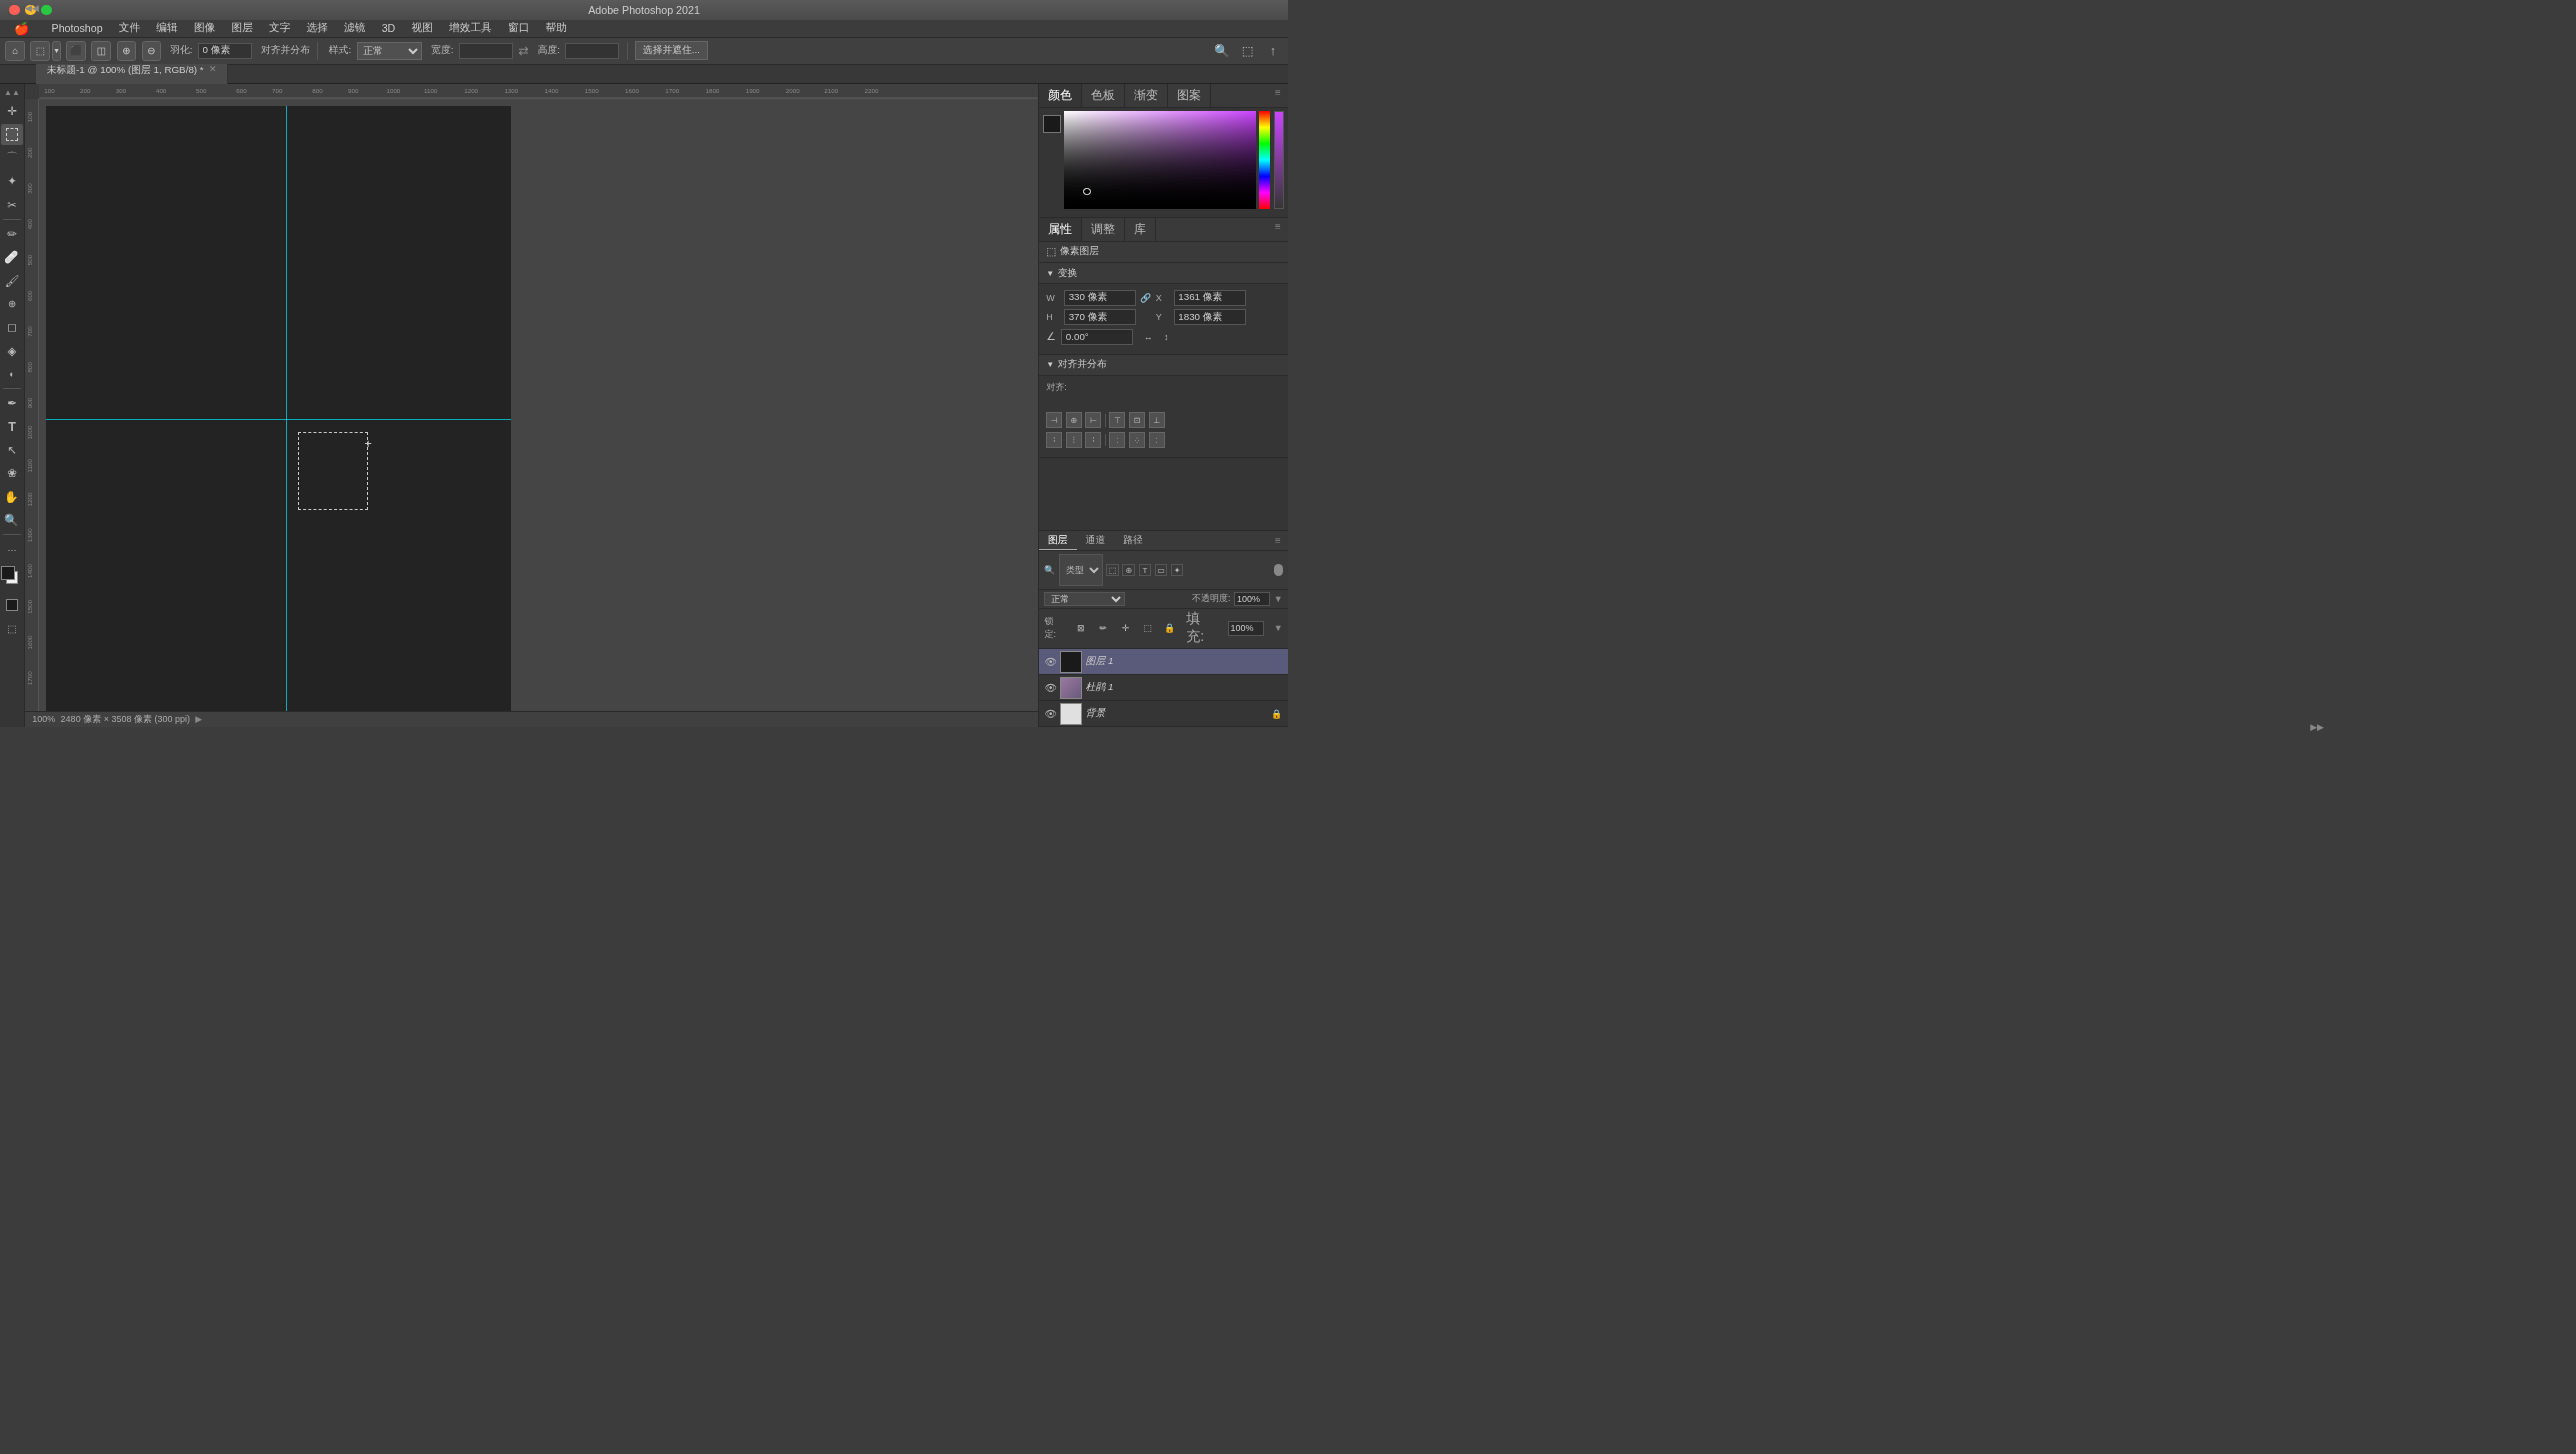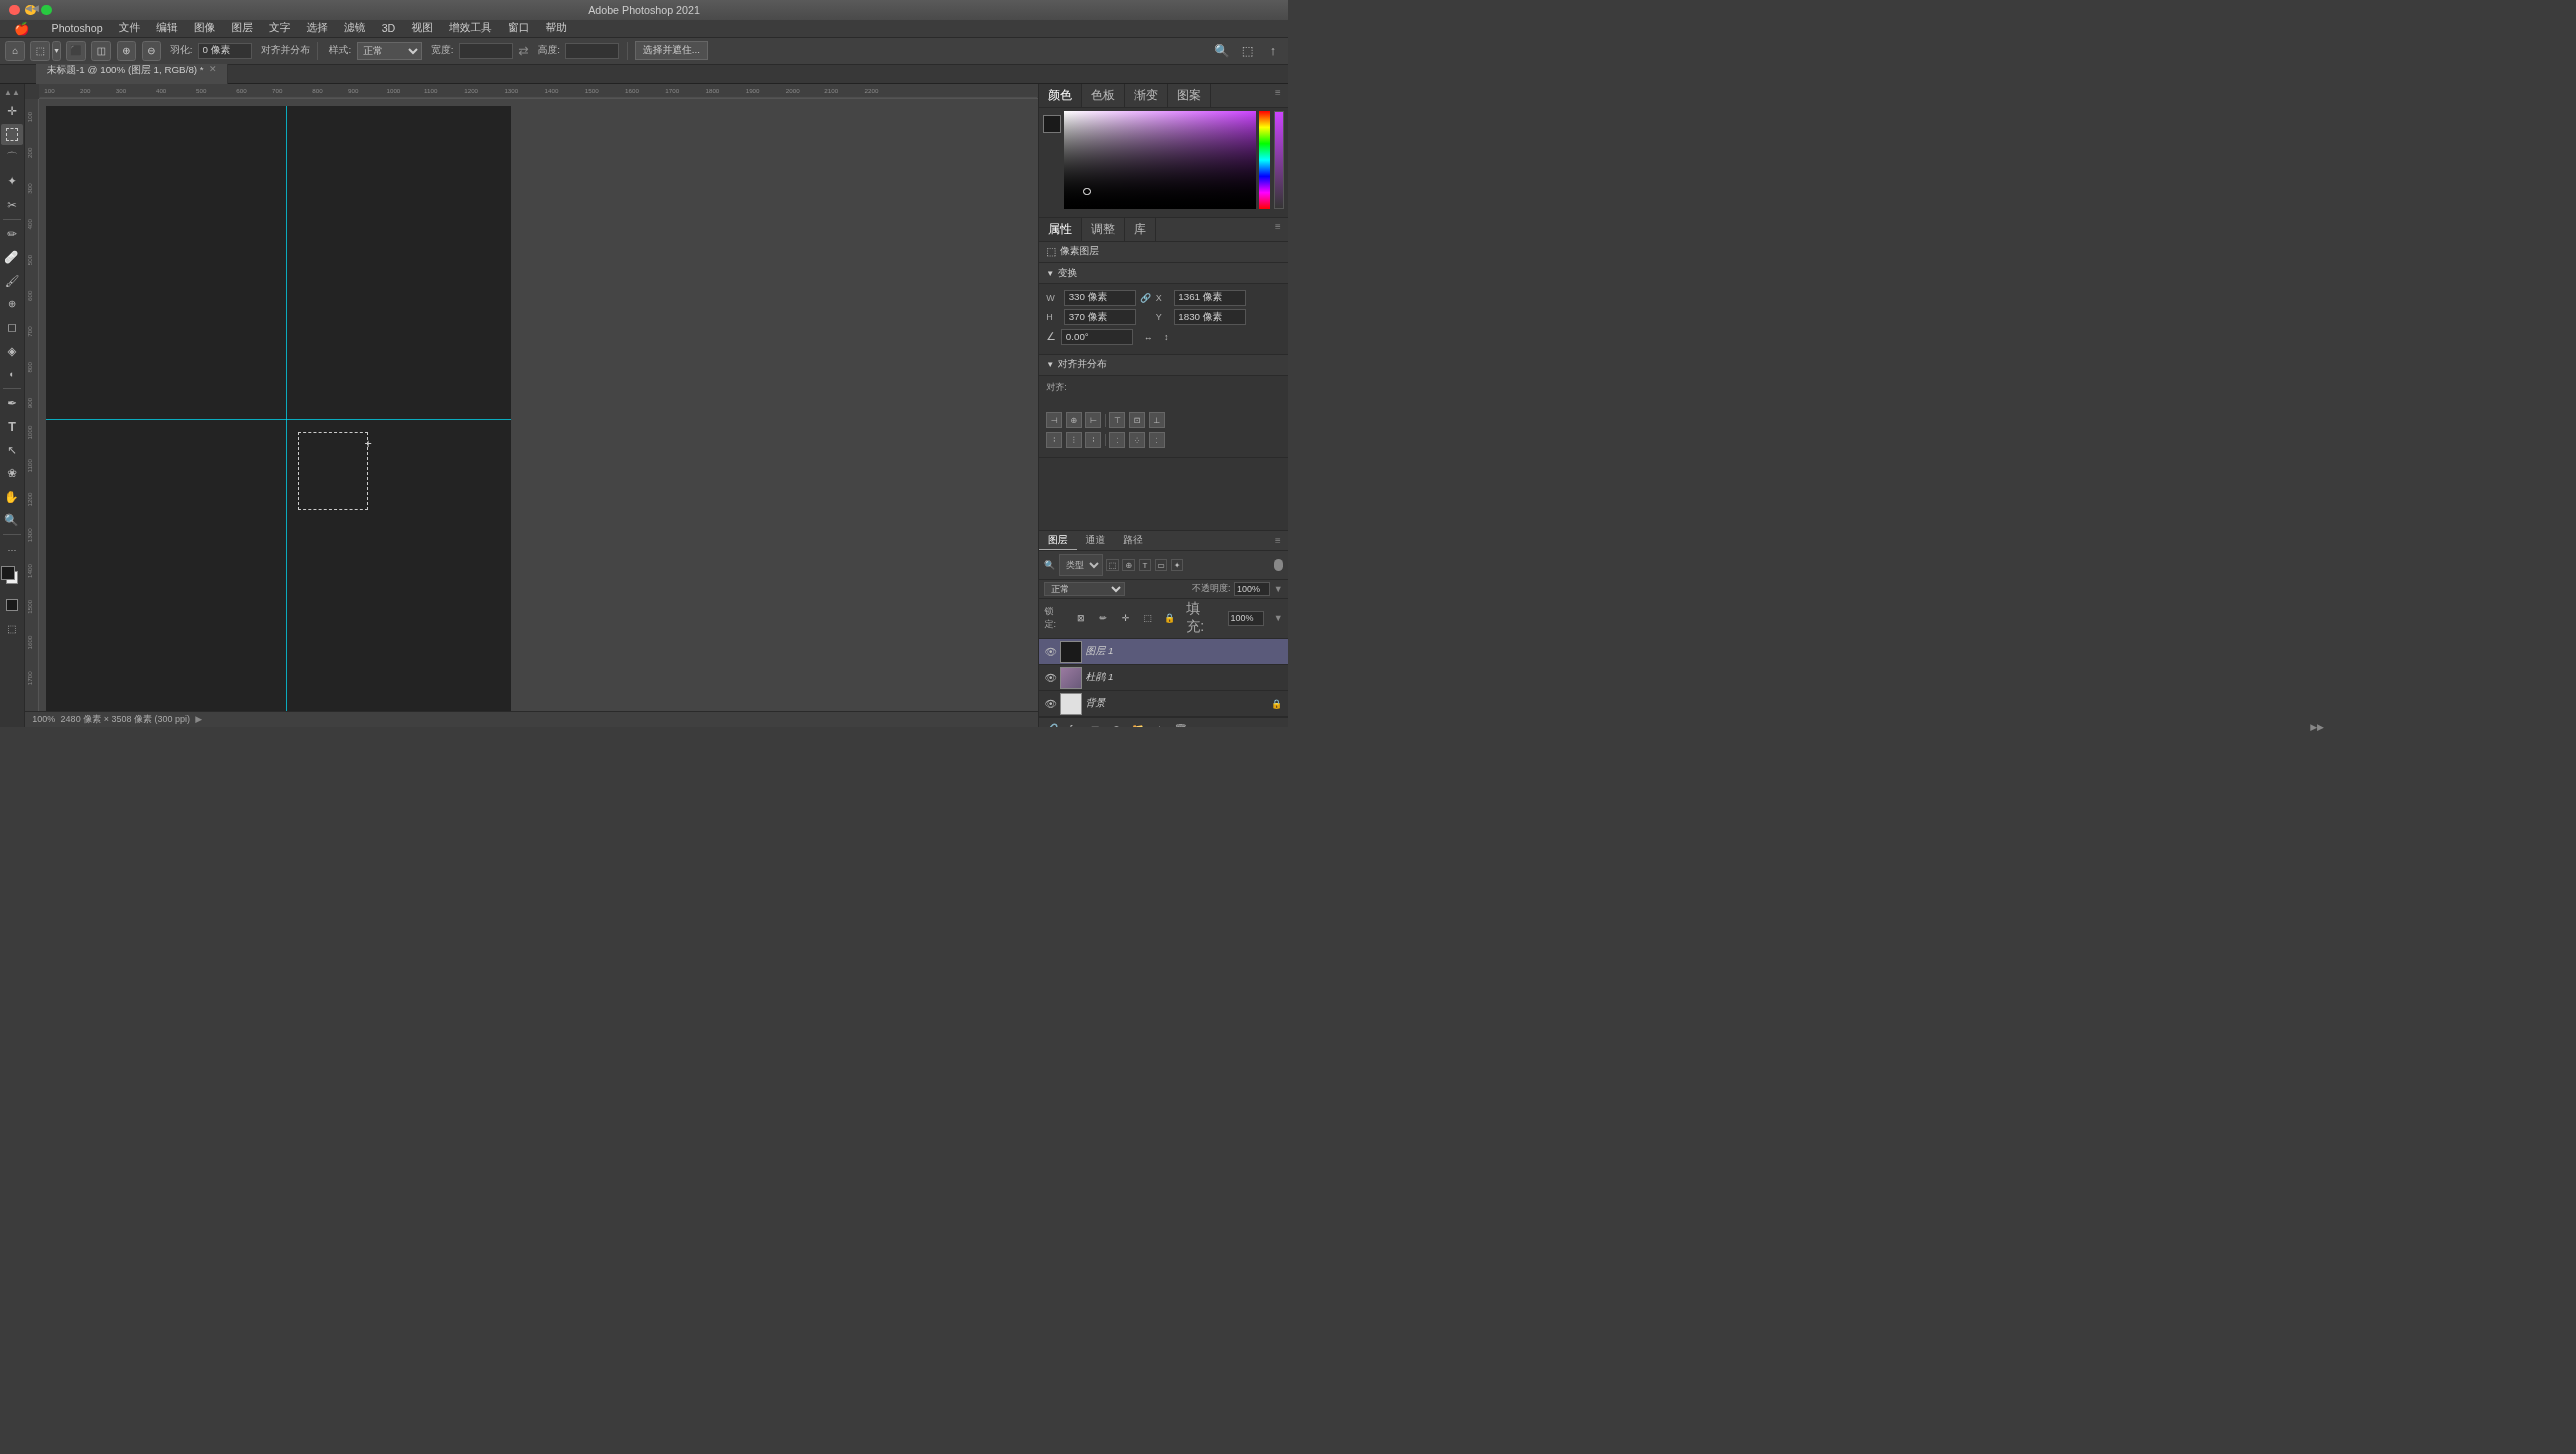--- a/index.html
+++ b/index.html
@@ -398,21 +398,21 @@
       background: #3a3a3a;
       border-bottom: 0.9px solid #2a2a2a;
       gap: 3.6px;
     }
     .layers-filter-select {
       background: #454545;
       border: 0.9px solid #555;
       color: #bbb;
       font-size: 9px;
       padding: 0.9px 1.8px;
-      height: 22px;
+      height: 32px;
     }
     .layers-filter-icon {
       width: 12.5px; height: 12.5px;
       border: 0.9px solid #555;
       display: flex; align-items: center; justify-content: center;
       font-size: 8px; color: #bbb; cursor: pointer;
     }
     .layers-mode-row {
       display: flex; align-items: center; padding: 1.8px 5.4px; gap: 3.6px;
       background: #383838;

